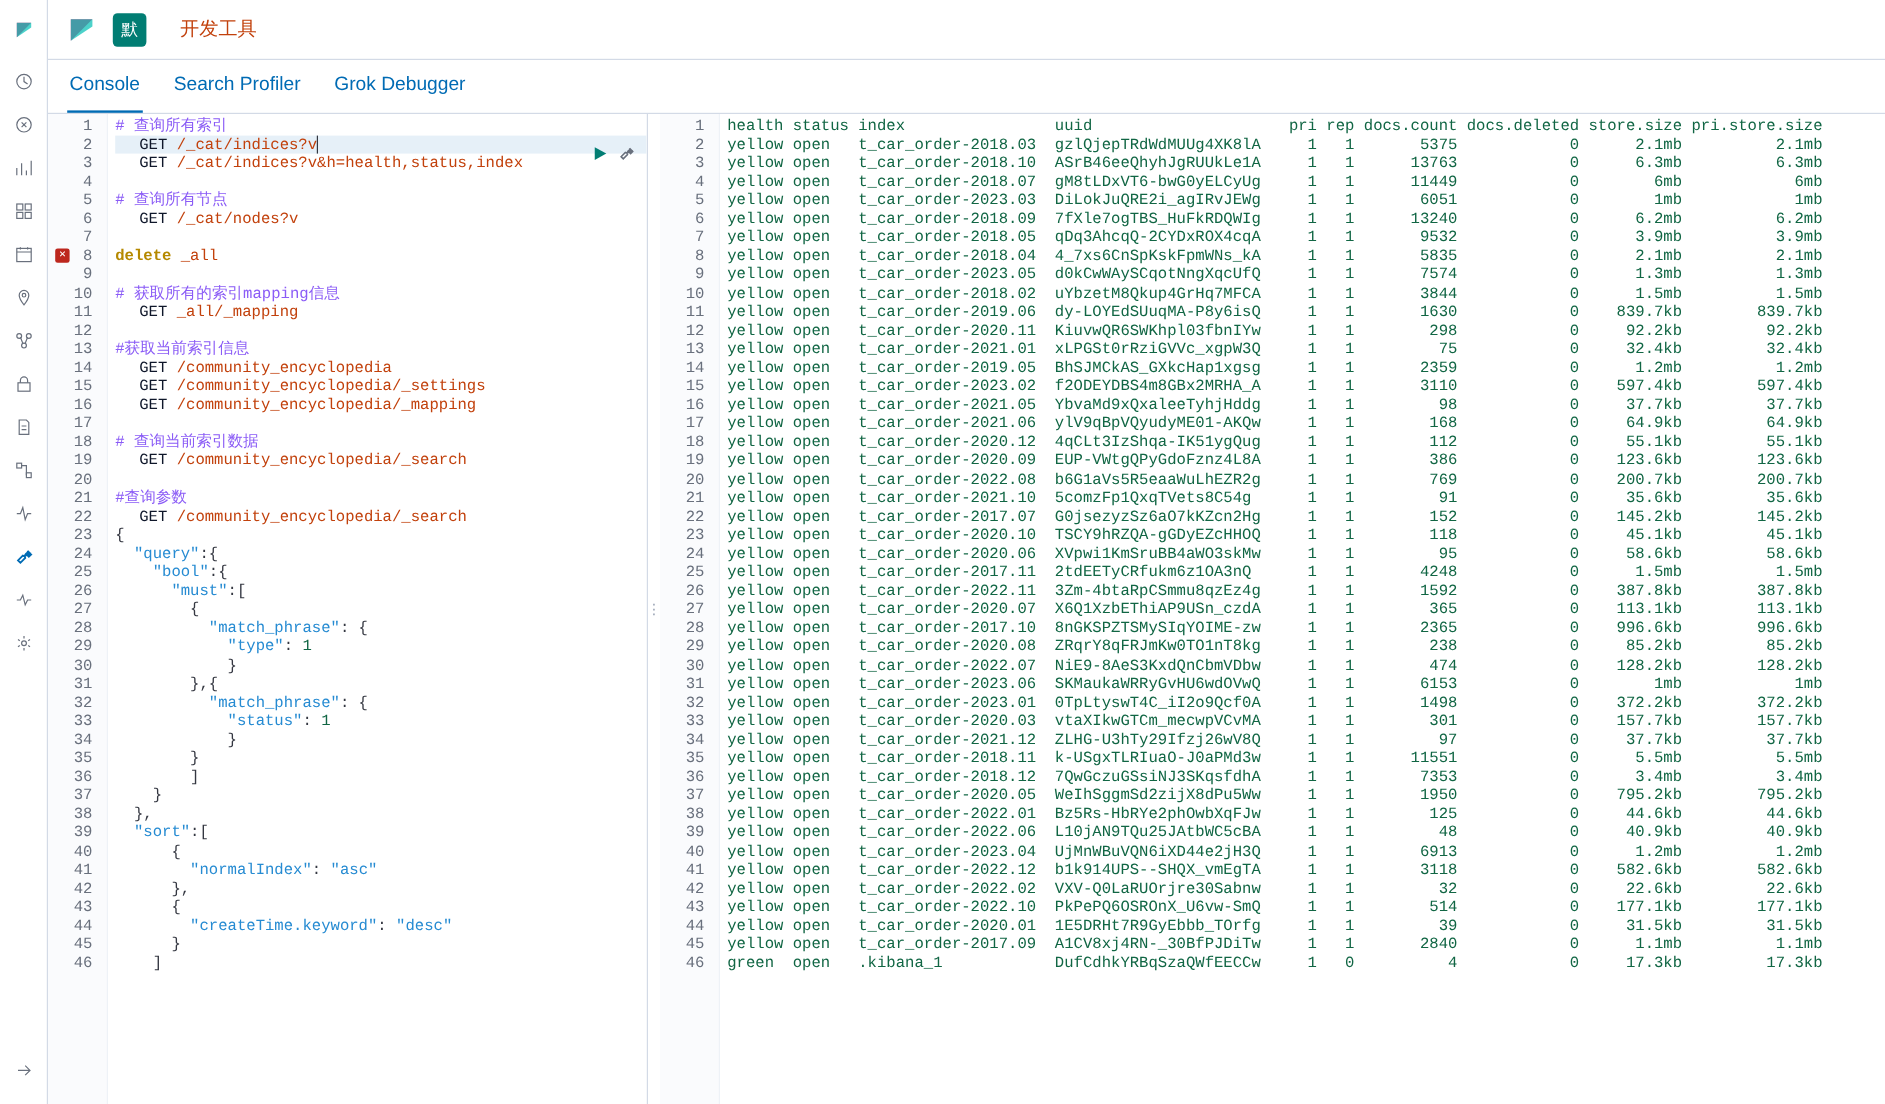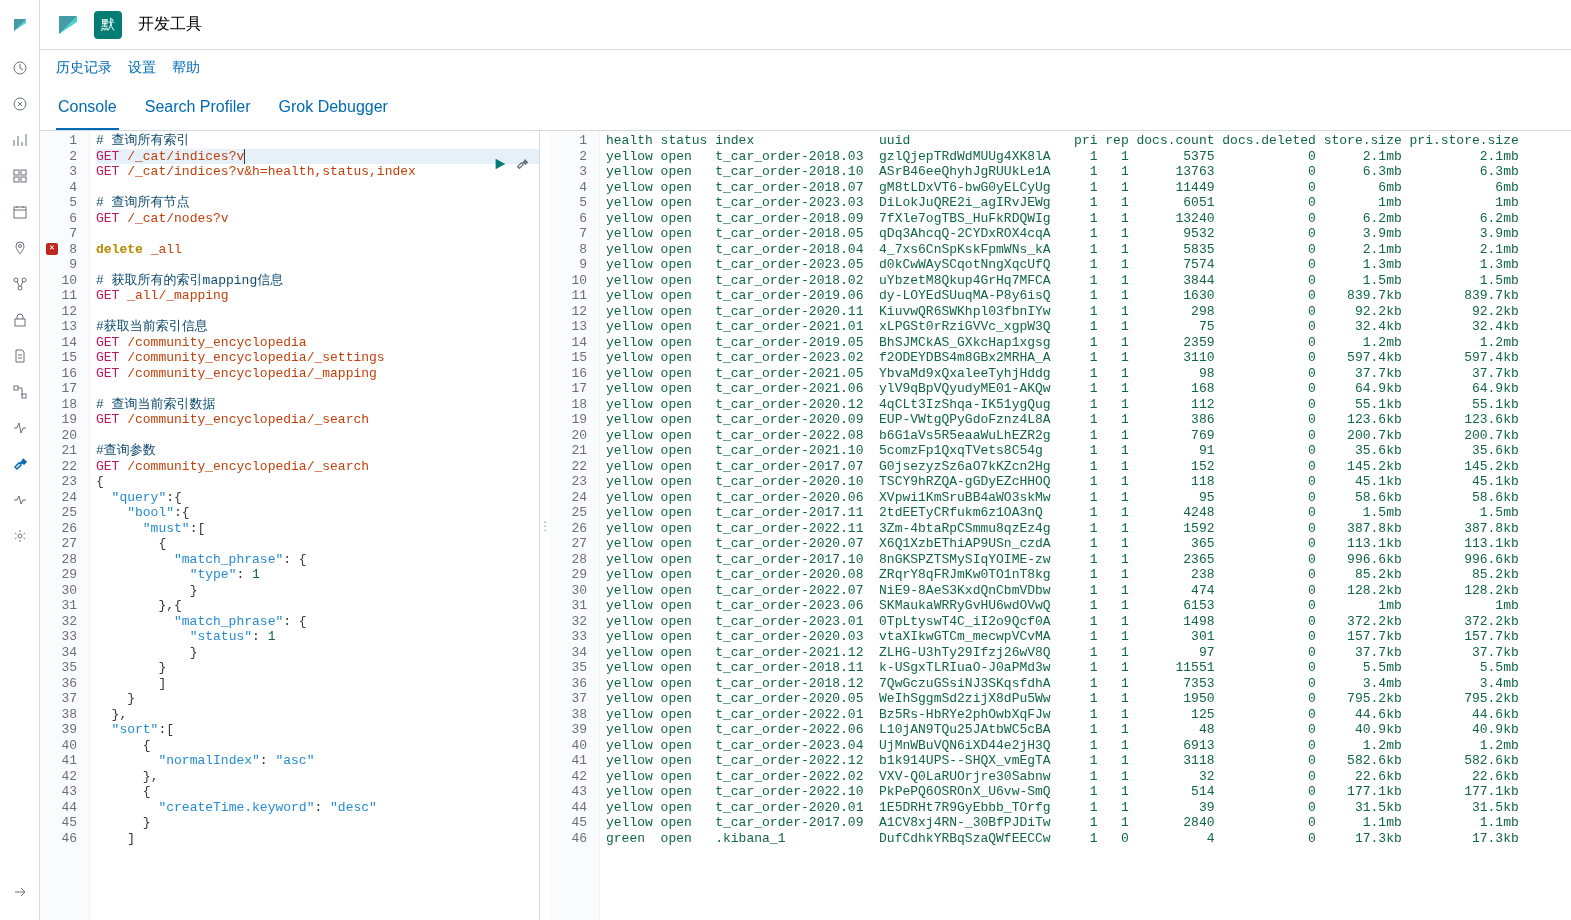--- a/index.html
+++ b/index.html
@@ -8,38 +8,38 @@
 .sidebar { width: 40px; background: #fff; border-right: 1px solid #d3dae6; display: flex; flex-direction: column; align-items: center; flex-shrink: 0; }
 .sidebar-top { height: 50px; display: flex; align-items: center; justify-content: center; }
 .sidebar-icon { width: 40px; height: 36px; display: flex; align-items: center; justify-content: center; color: #69707d; cursor: pointer; }
 .sidebar-icon svg { width: 16px; height: 16px; }
 .sidebar-icon.active { color: #006bb4; }
 .sidebar-bottom { margin-top: auto; margin-bottom: 10px; }
 .main { flex: 1; display: flex; flex-direction: column; overflow: hidden; }
 .header { height: 50px; display: flex; align-items: center; border-bottom: 1px solid #d3dae6; padding: 0 8px; flex-shrink: 0; }
 .header-logo { width: 24px; height: 24px; margin: 0 8px; }
 .header-badge { background: #017d73; color: #fff; width: 28px; height: 28px; border-radius: 4px; display: flex; align-items: center; justify-content: center; font-size: 14px; margin: 0 6px; }
-.header-title { font-size: 16px; color: #000000; margin-left: 10px; }
+.header-title { font-size: 16px; color: #c2410c; margin-left: 22px; }
 .subheader { height: 36px; display: flex; align-items: center; padding: 0 16px; gap: 16px; flex-shrink: 0; }
 .subheader a { color: #006bb4; text-decoration: none; font-size: 14px; cursor: pointer; }
 .tabs { display: flex; border-bottom: 1px solid #d3dae6; padding: 0 16px; gap: 24px; flex-shrink: 0; }
 .tab { padding: 12px 2px; color: #006bb4; cursor: pointer; font-size: 16px; border-bottom: 2px solid transparent; }
 .tab.active { border-bottom-color: #006bb4; font-weight: 500; }
 .editor-area { flex: 1; display: flex; overflow: hidden; position: relative; }
 .panel { display: flex; font-family: Consolas, Monaco, "Courier New", monospace; font-size: 13px; line-height: 15.5px; overflow: hidden; }
 .panel-left { width: 500px; border-right: 1px solid #d3dae6; position: relative; }
 .panel-right { flex: 1; }
 .gutter { width: 50px; background: #fafbfd; text-align: right; padding-right: 12px; color: #69707d; user-select: none; flex-shrink: 0; border-right: 1px solid #eef2f7; padding-top: 2px; }
 .gutter-row { position: relative; }
 .error-marker { position: absolute; left: 6px; top: 1px; width: 12px; height: 12px; background: #bd271e; color: #fff; font-size: 9px; display: flex; align-items: center; justify-content: center; border-radius: 2px; }
 .code { flex: 1; padding: 2px 0 0 6px; white-space: pre; overflow: hidden; }
 .code-line { min-height: 15.5px; }
 .code-line.active { background: #e6f0f8; }
-.hl-comment { color: #0c4a6e; }
-.hl-method { color: #be185d; }
+.hl-comment { color: #8b5cf6; }
+.hl-method { color: #0f172a; margin-left: 20px; }
 .hl-path { color: #c2410c; }
 .hl-key { color: #268bd2; }
 .hl-string { color: #268bd2; }
 .hl-num { color: #164; }
 .hl-punct { color: #343741; }
 .hl-kw { color: #b58900; font-weight: bold; }
 .run-btn { position: absolute; top: 26px; right: 32px; color: #017d73; cursor: pointer; }
 .wrench-btn { position: absolute; top: 26px; right: 10px; color: #69707d; cursor: pointer; }
 .run-btn svg, .wrench-btn svg { width: 14px; height: 14px; display: block; }
 .resizer { width: 10px; display: flex; align-items: center; justify-content: center; color: #98a2b3; font-size: 12px; cursor: col-resize; }
@@ -160,25 +160,20 @@
       <div class="header-logo">
         <svg viewBox="0 0 24 24">
             <path fill="#e8478b" d="M3 3h18L3 21z"></path>
             <path fill="#00bfb3" d="M3 3h18v6L3 21z" opacity="0.7"></path>
           </svg>
       </div>
       <div class="header-badge">默</div>
       <div class="header-title">开发工具</div>
     </div>
 
-    <div class="subheader">
-      <a>历史记录</a>
-      <a>设置</a>
-      <a>帮助</a>
-    </div>
 
     <div class="tabs">
       <div class="tab active">Console</div>
       <div class="tab">Search Profiler</div>
       <div class="tab">Grok Debugger</div>
     </div>
 
     <div class="editor-area">
       <div class="panel panel-left">
         <div class="gutter" id="editor-gutter">

